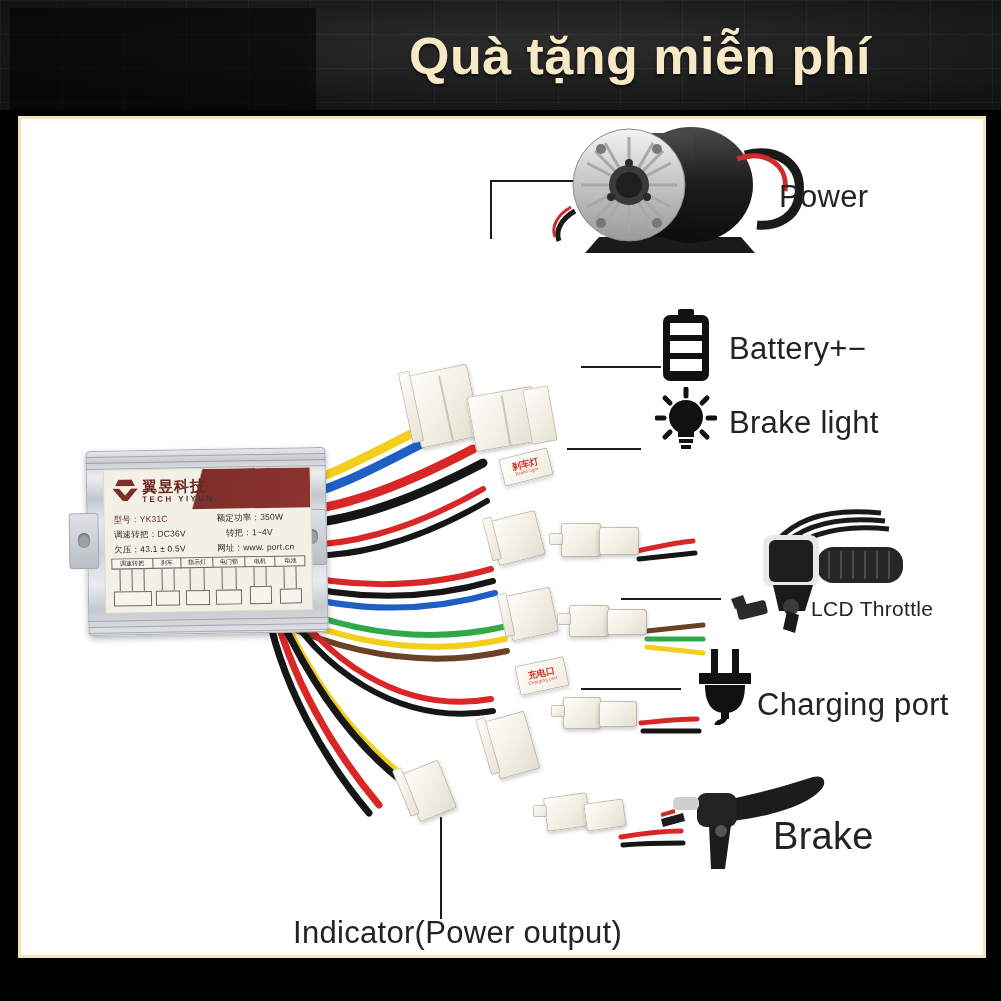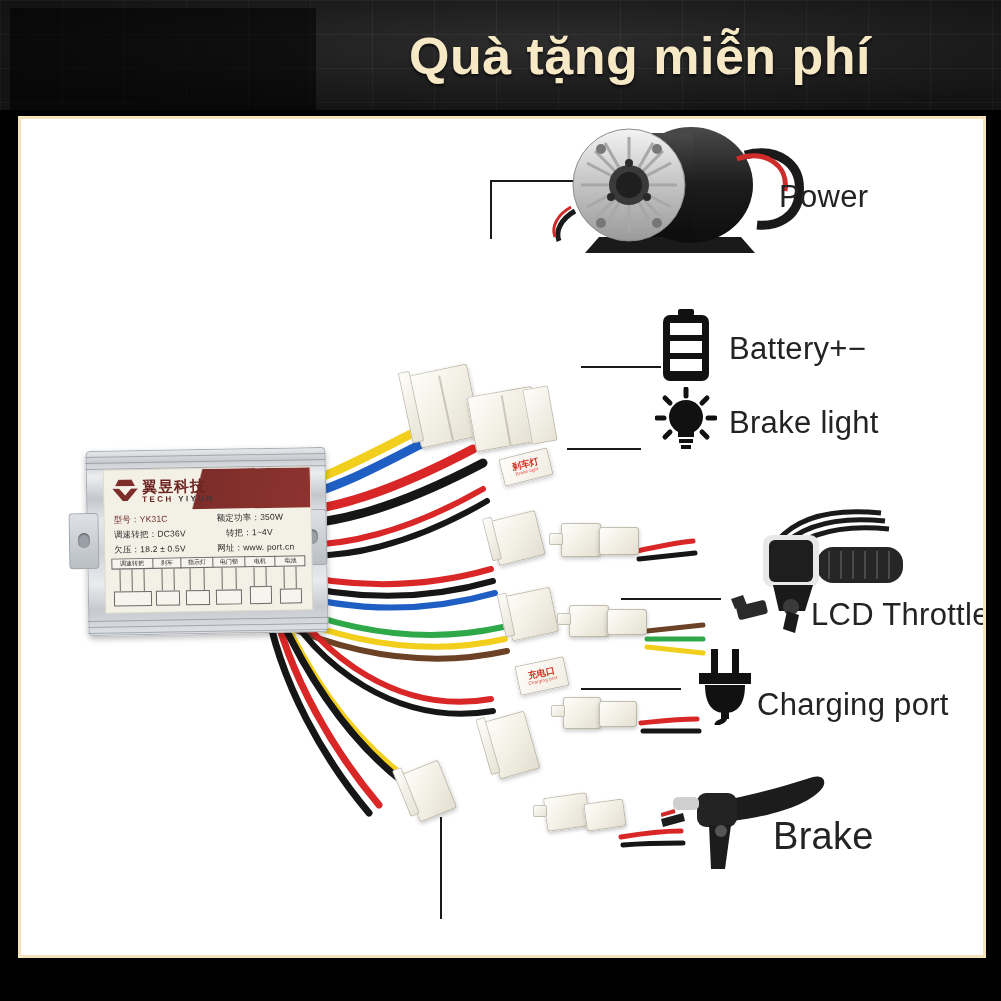--- a/index.html
+++ b/index.html
@@ -195,21 +195,21 @@
           </div>
         </div>
 
         <div class="spec" style="left:9px;top:44px;">
           <span class="k">型号：</span><span class="k">YK31C</span>
         </div>
         <div class="spec" style="left:9px;top:59px;">
           <span class="kk">调速转把：</span><span>DC36V</span>
         </div>
         <div class="spec" style="left:9px;top:74px;">
-          <span class="kk">欠压：</span><span>18.2 ± 0.5V</span>
+          <span class="kk">欠压：</span><span>43.1 ± 0.5V</span>
         </div>
         <div class="spec" style="left:112px;top:44px;">
           <span class="kk">额定功率：</span><span>350W</span>
         </div>
         <div class="spec" style="left:121px;top:59px;">
           <span class="kk">转把：</span><span>1~4V</span>
         </div>
         <div class="spec" style="left:112px;top:74px;">
           <span class="kk">网址：</span><span>www. port.cn</span>
         </div>
@@ -418,19 +418,20 @@
       <rect x="37" y="0" width="7" height="26" fill="#111"></rect>
       <rect x="4" y="24" width="52" height="11" fill="#111"></rect>
       <path d="M10,36 L50,36 C50,56 42,64 30,64 C18,64 10,56 10,36 Z" fill="#111"></path>
       <rect x="26" y="62" width="8" height="8" fill="#111"></rect>
       <path d="M30,68 C30,74 22,72 22,76" fill="none" stroke="#111" stroke-width="5"></path>
     </svg>
 
     <div class="lbl" style="left:758px;top:60px;font-size:31px;">Power</div>
     <div class="lbl" style="left:708px;top:212px;font-size:31px;">Battery+−</div>
     <div class="lbl" style="left:708px;top:286px;font-size:31px;">Brake light</div>
-    <div class="lbl" style="left:790px;top:478px;font-size:31px;">LCD Throttle</div>
+    <div class="lbl" style="left:790px;top:478px;font-size:21px;">LCD Throttle</div>
     <div class="lbl" style="left:736px;top:568px;font-size:31px;">Charging port</div>
     <div class="lbl" style="left:752px;top:696px;font-size:38px;">Brake</div>
+    <div class="lbl" style="left:272px;top:796px;font-size:31px;">Indicator(Power output)</div>
 
    </div>
   </div>
 </div>
 
 </body></html>

